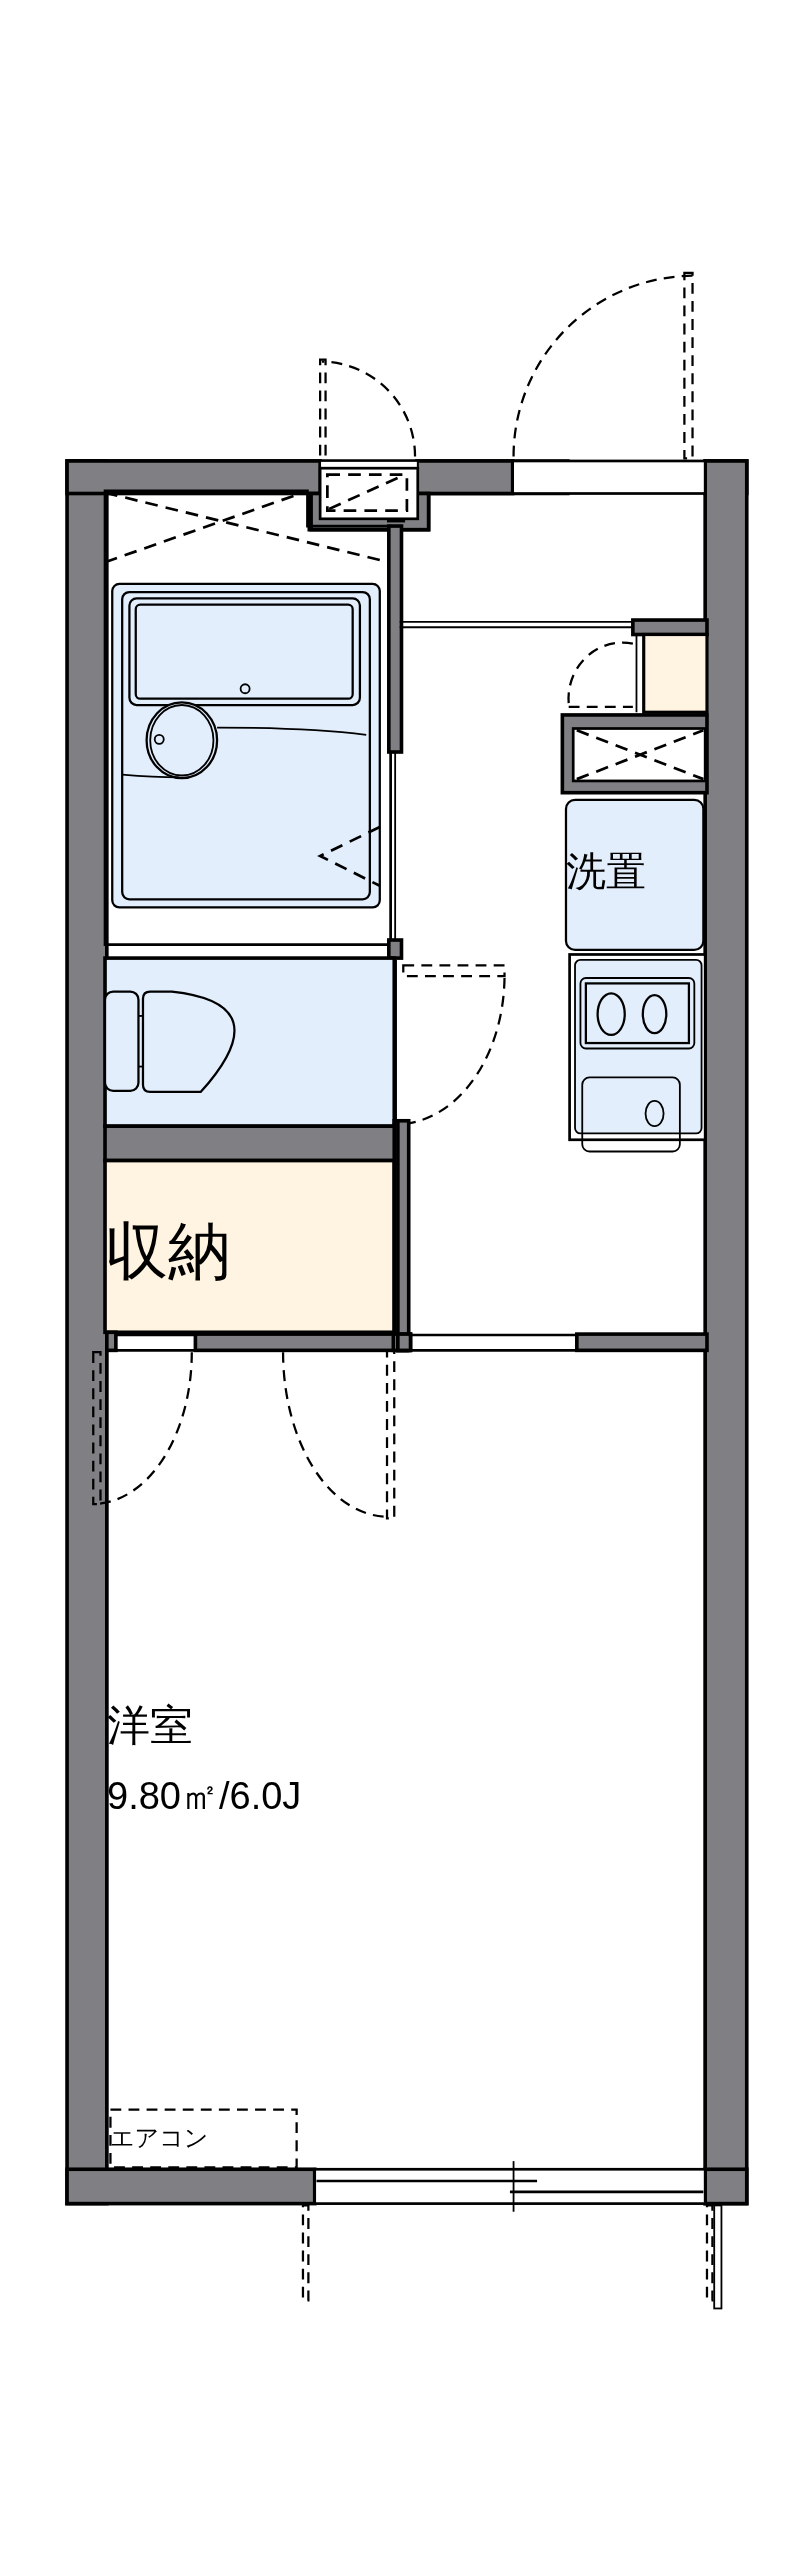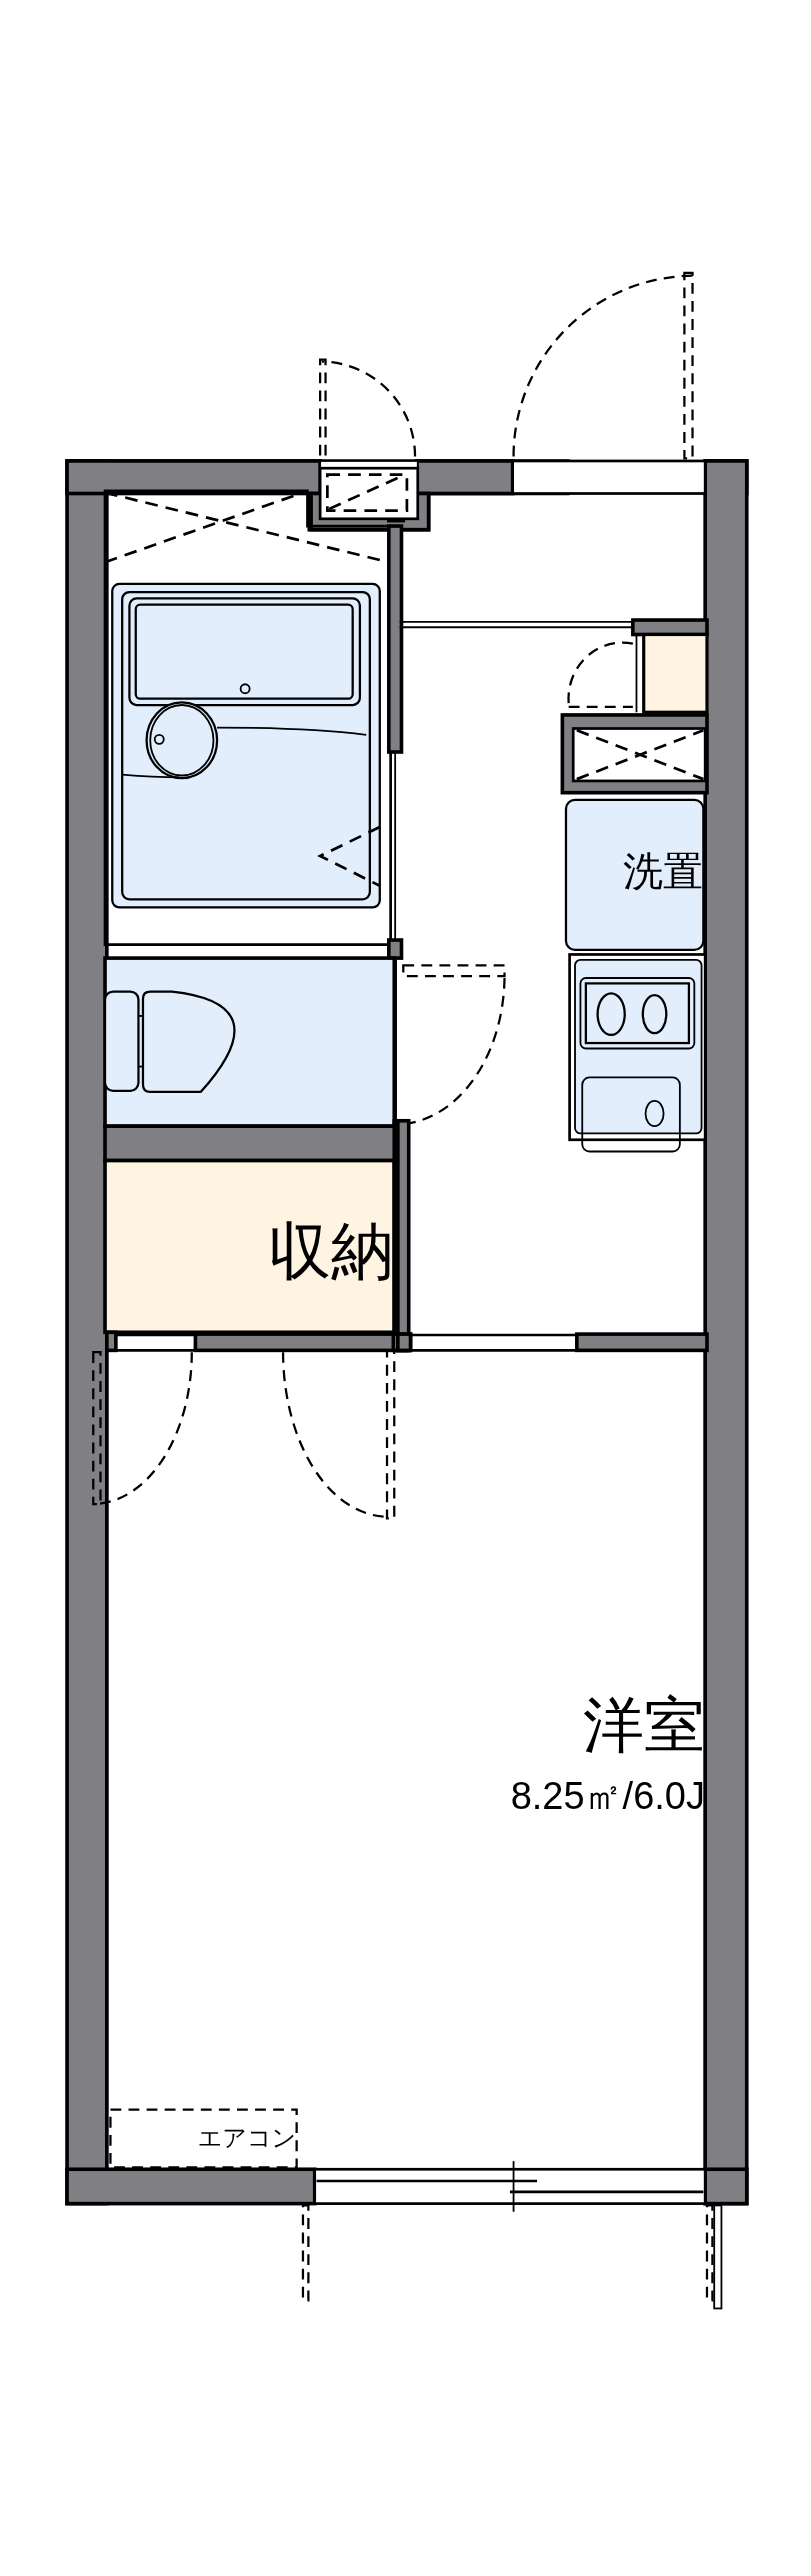--- a/index.html
+++ b/index.html
@@ -3,21 +3,21 @@
 <meta charset="utf-8">
 <style>
   html,body{margin:0;padding:0;background:#ffffff;}
   body{width:812px;height:2576px;position:relative;overflow:hidden;font-family:"DejaVu Sans","Liberation Sans",sans-serif;}
   svg{position:absolute;left:0;top:0;}
   .wall{fill:#808084;stroke:#000;stroke-width:4;}
   .line{fill:none;stroke:#000;stroke-width:3;}
   .thin{fill:none;stroke:#000;stroke-width:2;}
   .dash{fill:none;stroke:#000;stroke-width:3;stroke-dasharray:14 9;}
   .dashthin{fill:none;stroke:#000;stroke-width:2.5;stroke-dasharray:12 8;}
-  .label{position:absolute;color:#000;white-space:nowrap;text-align:right;}
+  .label{position:absolute;color:#000;white-space:nowrap;text-align:left;}
 </style>
 </head>
 <body>
 
 <svg width="812" height="2576" viewBox="0 0 898 2850">
 
   <g>
 
     <rect class="wall" x="74" y="510" width="44" height="1928"></rect>
 
@@ -182,18 +182,18 @@
     <rect class="dashthin" x="335" y="2440" width="6" height="105"></rect>
     <rect class="dashthin" x="782" y="2440" width="6" height="105"></rect>
     <rect x="790" y="2440" width="8" height="114" fill="#fff" stroke="#000" stroke-width="2"></rect>
   </g>
 </svg>
 
 <div class="label" style="left:566px;top:846px;width:137px;font-size:40px;line-height:51px;">洗置</div>
 
 <div class="label" style="left:105px;top:1211px;width:289px;font-size:63px;line-height:81px;">収納</div>
 
-<div class="label" style="left:107px;top:1687px;width:598px;font-size:61px;line-height:76px;">洋室</div>
+<div class="label" style="left:107px;top:1687px;width:598px;font-size:43px;line-height:76px;">洋室</div>
 
-<div class="label" style="left:107px;top:1773px;width:598px;font-size:38px;line-height:47px;font-family:'Liberation Sans',sans-serif;">8.25㎡/6.0J</div>
+<div class="label" style="left:107px;top:1773px;width:598px;font-size:38px;line-height:47px;font-family:'Liberation Sans',sans-serif;">9.80㎡/6.0J</div>
 
 <div class="label" style="left:110px;top:2120px;width:186px;font-size:24px;line-height:36px;">エアコン</div>
 
 
 </body></html>

